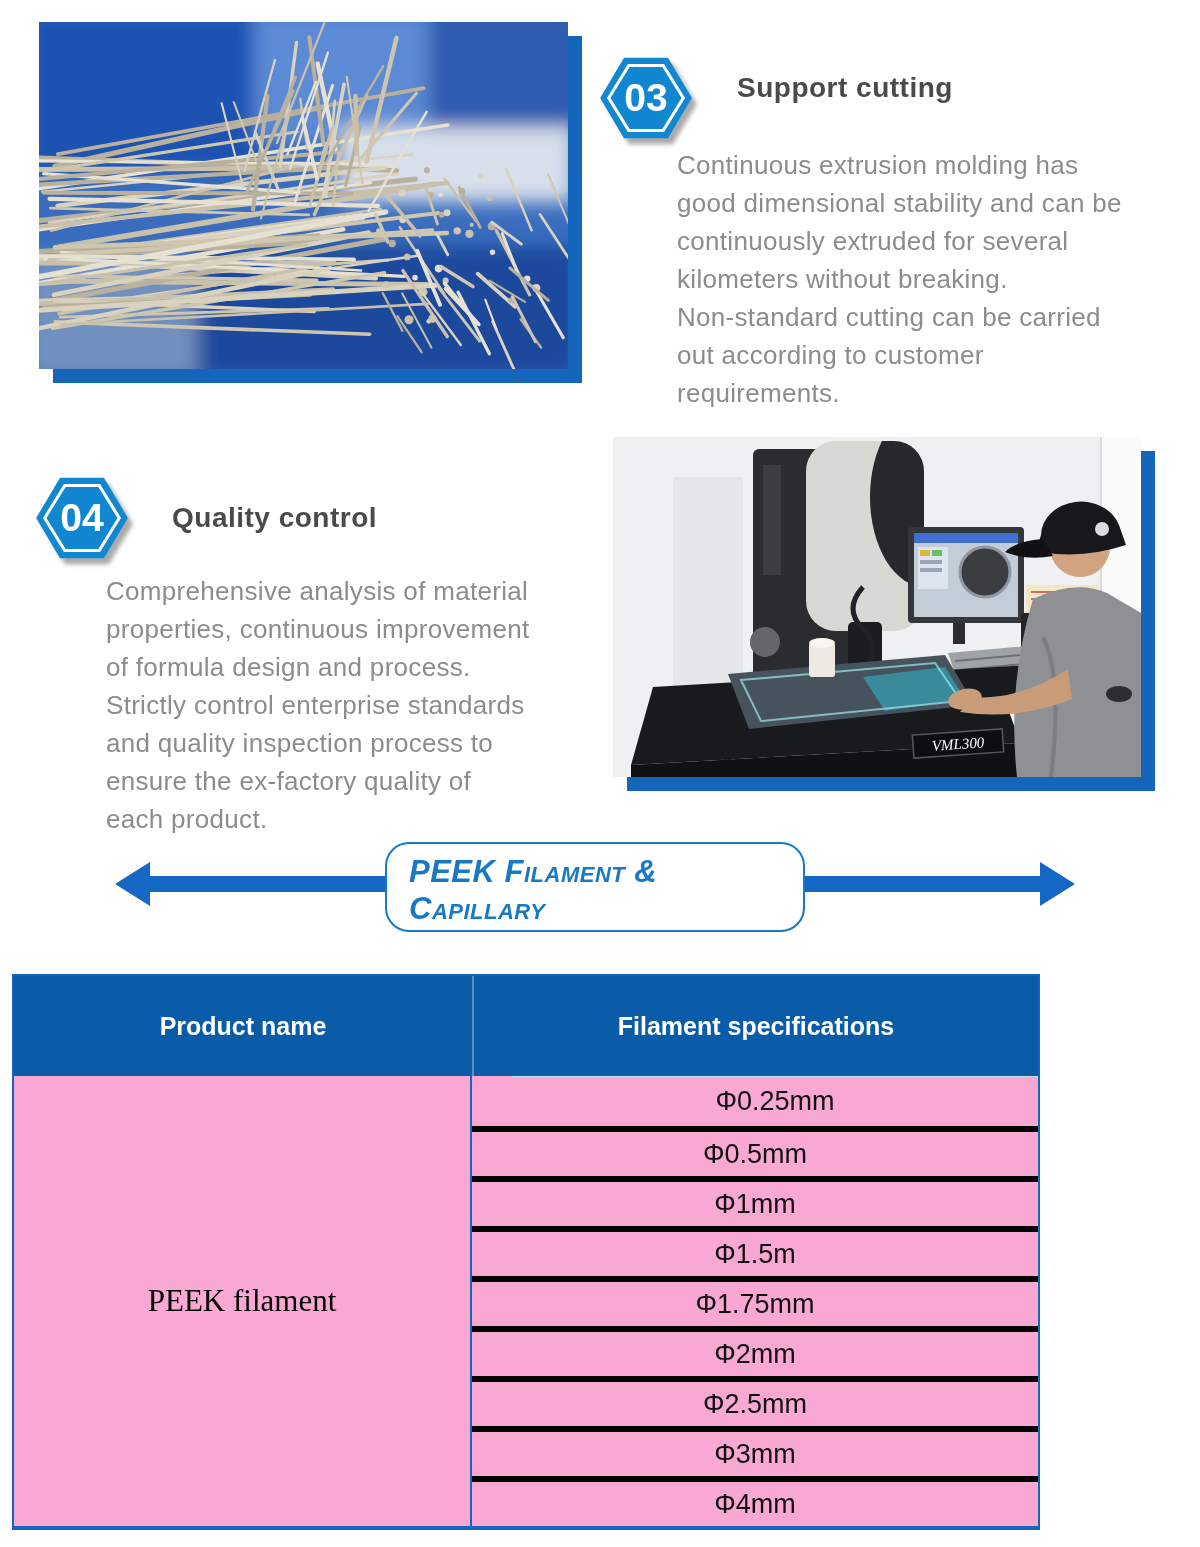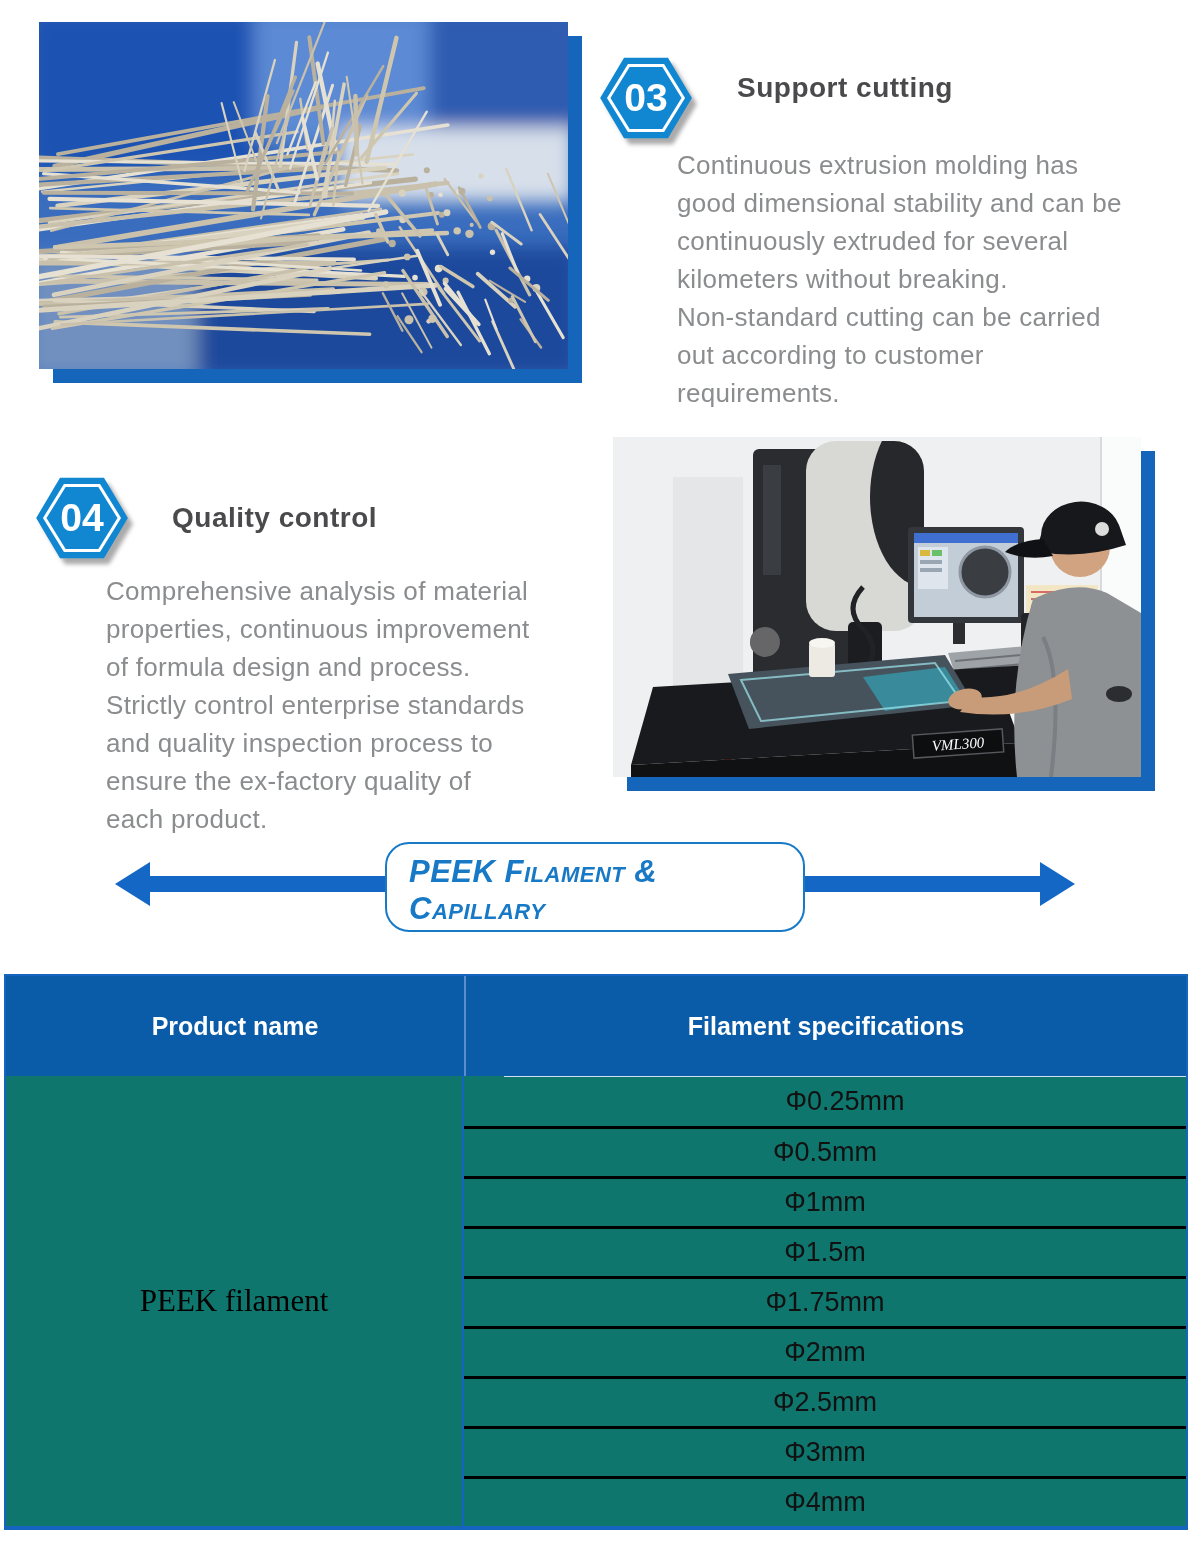--- a/index.html
+++ b/index.html
@@ -28,31 +28,31 @@
   
   .arrows{position:absolute;left:0;top:843px;width:1200px;height:82px;}
   .banner{position:absolute;left:385px;top:842px;width:420px;height:90px;box-sizing:border-box;
           background:#fff;border:2px solid #1879c6;border-radius:24px;padding:9px 8px 0 22px;z-index:2;}
   .banner-line1{font-size:31px;line-height:37px;}
   .banner-line2{font-size:25px;line-height:32px;}
   .banner-line1,.banner-line2{color:#1879c6;font-style:italic;font-weight:bold;
           font-variant:small-caps;letter-spacing:.5px;}
 
   
-  .spec-table{position:absolute;left:4px;top:974px;width:1184px;box-sizing:border-box;
+  .spec-table{position:absolute;left:12px;top:974px;width:1028px;box-sizing:border-box;
               display:grid;grid-template-columns:458px 1fr;grid-template-rows:100px repeat(9,50px);
-              border:2px solid #1565c0;border-bottom-width:4px;background:#0f766e;}
+              border:2px solid #1565c0;border-bottom-width:4px;background:#f9a8d4;}
   .th{background:#0b5ca8;color:#fff;font-weight:bold;font-size:25px;
       display:flex;align-items:center;justify-content:center;}
   .th-2{border-left:2px solid #5b8ec9;}
   .prod-cell{grid-column:1;grid-row:2 / span 9;border-right:2px solid #1565c0;
              display:flex;align-items:center;justify-content:center;
              font-family:"Liberation Serif",serif;font-size:31px;color:#000;}
   .spec-cell{grid-column:2;display:flex;align-items:center;justify-content:center;
-             font-size:27px;color:#111;border-top:3px solid #000000;}
+             font-size:27px;color:#111;border-top:6px solid #000000;}
   .spec-cell.first{border-top:1px solid #cfe0f2;margin-left:40px;}
 </style>
 </head>
 <body>
 
 <div class="page">
 
   <div class="photo photo1">
     <svg viewBox="0 0 529 347" preserveAspectRatio="none">
       <defs>

